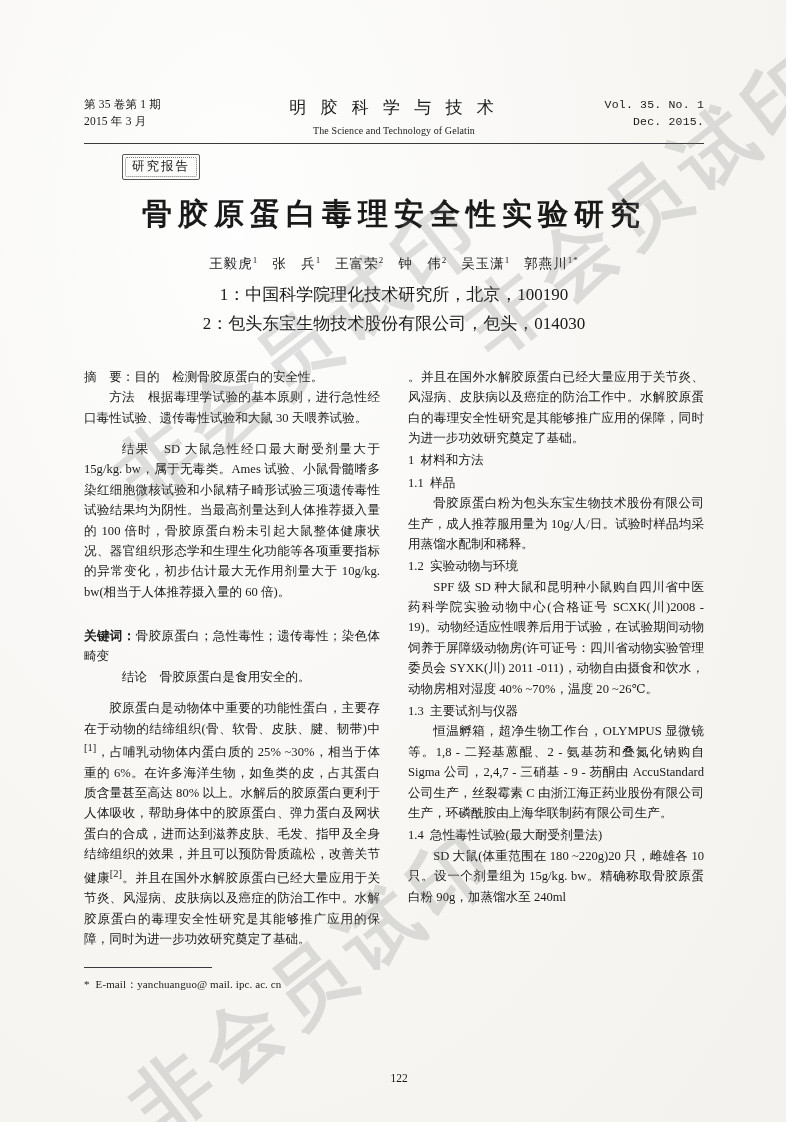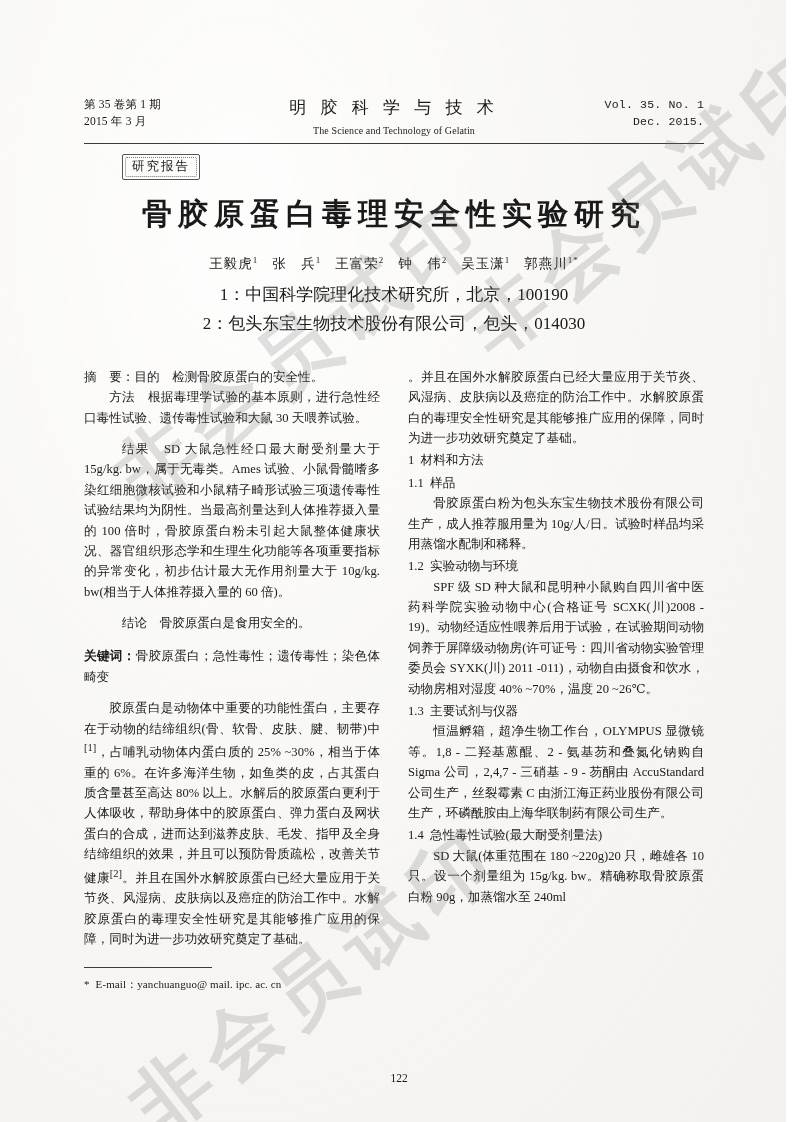--- a/index.html
+++ b/index.html
@@ -216,23 +216,23 @@
     </div>
 
     <div class="cols">
 
       <div class="col">
         <p class="p noind"><span>摘　要：</span><span>目的　检测骨胶原蛋白的安全性。</span></p>
         <p class="p">方法　根据毒理学试验的基本原则，进行急性经口毒性试验、遗传毒性试验和大鼠 30 天喂养试验。</p>
         <div class="gap"></div>
         <p class="p ind3">结果　SD 大鼠急性经口最大耐受剂量大于 15g/kg. bw，属于无毒类。Ames 试验、小鼠骨髓嗜多染红细胞微核试验和小鼠精子畸形试验三项遗传毒性试验结果均为阴性。当最高剂量达到人体推荐摄入量的 100 倍时，骨胶原蛋白粉未引起大鼠整体健康状况、器官组织形态学和生理生化功能等各项重要指标的异常变化，初步估计最大无作用剂量大于 10g/kg. bw(相当于人体推荐摄入量的 60 倍)。</p>
         <div class="gap"></div>
+        <p class="p kw"><b>关键词：</b><span>骨胶原蛋白；急性毒性；遗传毒性；染色体畸变</span></p>
+
         <p class="p ind3">结论　骨胶原蛋白是食用安全的。</p>
-
-        <p class="p kw"><b>关键词：</b><span>骨胶原蛋白；急性毒性；遗传毒性；染色体畸变</span></p>
 
         <div class="gap"></div>
         <p class="p"><span>胶原蛋白是动物体中重要的功能性蛋白，主要存在于动物的结缔组织(骨、软骨、皮肤、腱、韧带)中</span><sup>[1]</sup><span>，占哺乳动物体内蛋白质的 25% ~30%，相当于体重的 6%。在许多海洋生物，如鱼类的皮，占其蛋白质含量甚至高达 80% 以上。水解后的胶原蛋白更利于人体吸收，帮助身体中的胶原蛋白、弹力蛋白及网状蛋白的合成，进而达到滋养皮肤、毛发、指甲及全身结缔组织的效果，并且可以预防骨质疏松，改善关节健康</span><sup>[2]</sup><span>。并且在国外水解胶原蛋白已经大量应用于关节炎、风湿病、皮肤病以及癌症的防治工作中。水解胶原蛋白的毒理安全性研究是其能够推广应用的保障，同时为进一步功效研究奠定了基础。</span></p>
 
         <div class="footnote-rule"></div>
         <p class="footnote"><span class="star">*</span><span>E-mail：yanchuanguo@ mail. ipc. ac. cn</span></p>
       </div>
 
       <div class="col">
         <p class="p noind">。并且在国外水解胶原蛋白已经大量应用于关节炎、风湿病、皮肤病以及癌症的防治工作中。水解胶原蛋白的毒理安全性研究是其能够推广应用的保障，同时为进一步功效研究奠定了基础。</p>

